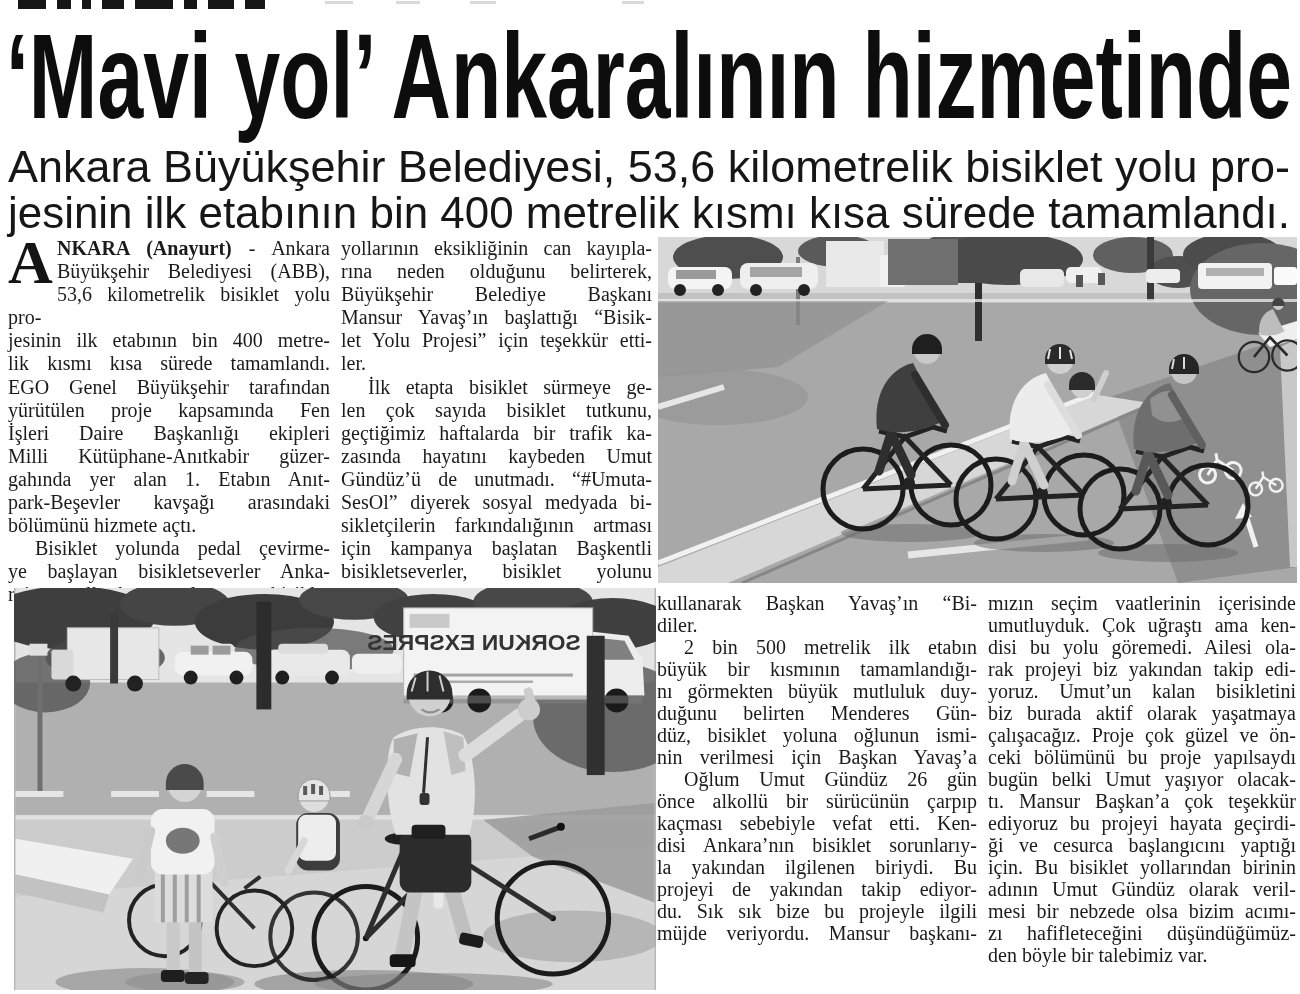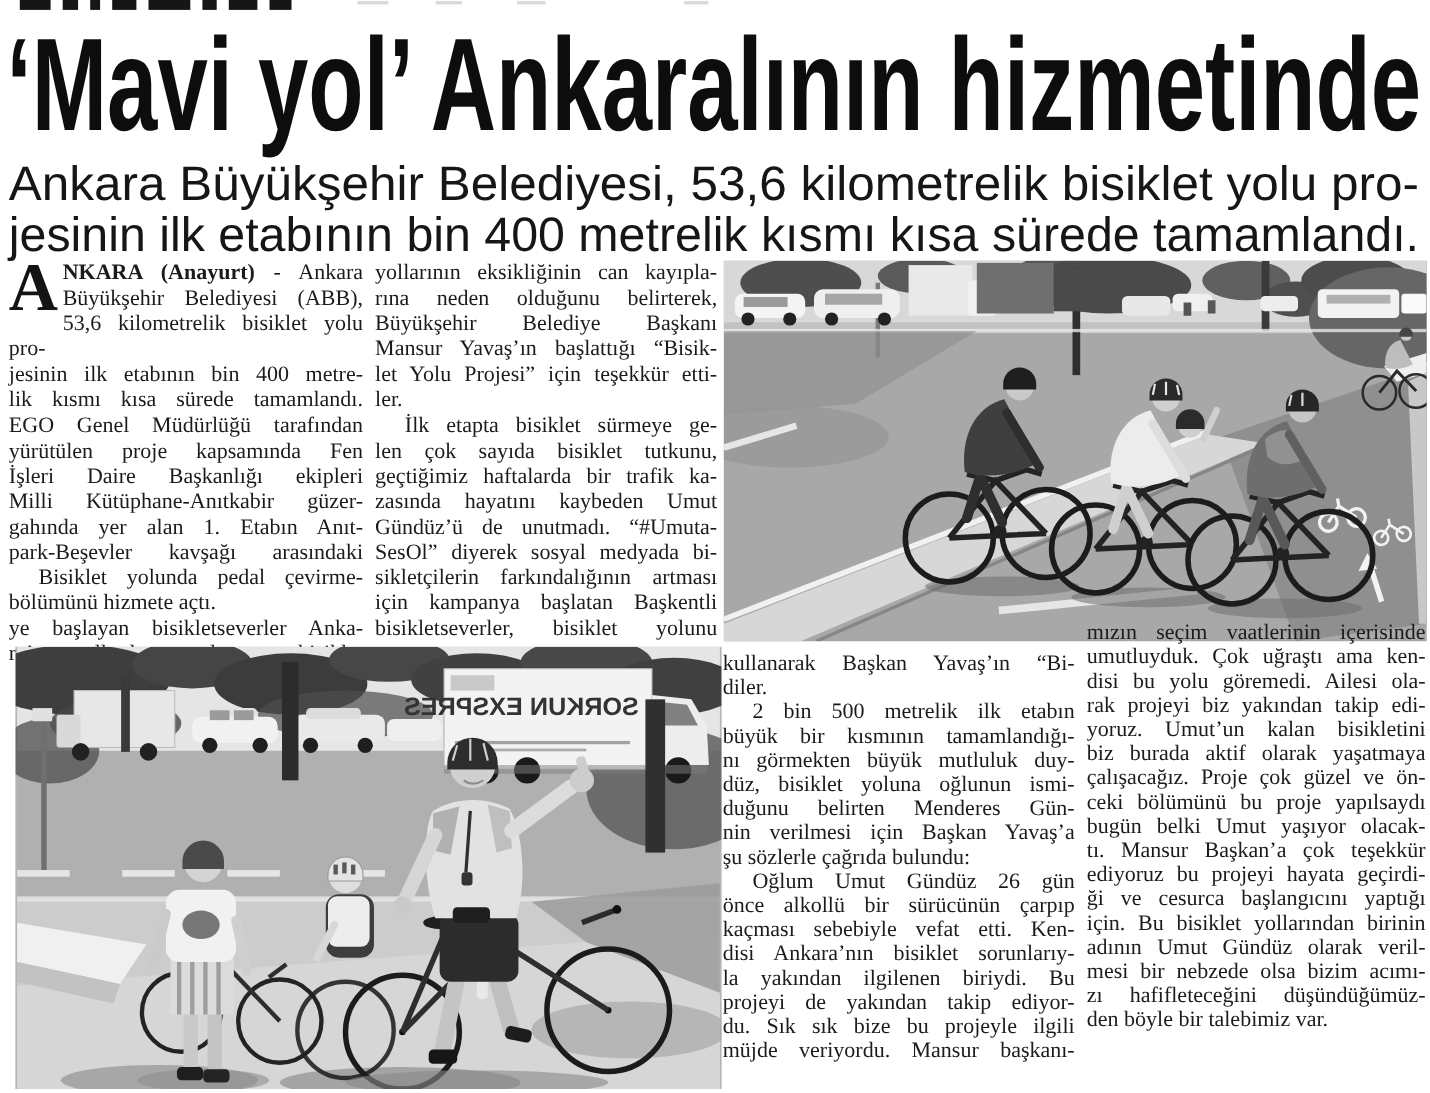--- a/index.html
+++ b/index.html
@@ -54,28 +54,28 @@
   </svg>
 
   <div class="col lh23" style="left:8px;top:237px;width:322px">
     <div class="dropcap">A</div>
     <div class="tline j"><span class="b">NKARA (Anayurt)</span><span> - Ankara</span></div>
     <div>
         <div class="tline j">Büyükşehir Belediyesi (ABB),</div>
         <div class="tline j">53,6 kilometrelik bisiklet yolu pro-</div>
         <div class="tline j">jesinin ilk etabının bin 400 metre-</div>
         <div class="tline j">lik kısmı kısa sürede tamamlandı.</div>
-        <div class="tline j">EGO Genel Müdürlüğü tarafından</div>
+        <div class="tline j">EGO Genel Büyükşehir tarafından</div>
         <div class="tline j">yürütülen proje kapsamında Fen</div>
         <div class="tline j">İşleri Daire Başkanlığı ekipleri</div>
         <div class="tline j">Milli Kütüphane-Anıtkabir güzer-</div>
         <div class="tline j">gahında yer alan 1. Etabın Anıt-</div>
         <div class="tline j">park-Beşevler kavşağı arasındaki</div>
+        <div class="tline">bölümünü hizmete açtı.</div>
         <div class="tline ind j">Bisiklet yolunda pedal çevirme-</div>
-        <div class="tline">bölümünü hizmete açtı.</div>
         <div class="tline j">ye başlayan bisikletseverler Anka-</div>
         <div class="tline j">ra’ya yıllardır yapılmayan bisiklet</div>
       </div>
   </div>
 
   <div class="col lh23" style="left:341px;top:237px;width:311px">
     <div>
         <div class="tline j">yollarının eksikliğinin can kayıpla-</div>
         <div class="tline j">rına neden olduğunu belirterek,</div>
         <div class="tline j">Büyükşehir Belediye Başkanı</div>
@@ -373,36 +373,35 @@
     </svg>
   </div>
 
   <div class="col lh22" style="left:657px;top:592px;width:320px">
     <div>
         <div class="tline j">kullanarak Başkan Yavaş’ın “Bi-</div>
         <div class="tline">diler.</div>
         <div class="tline ind j">2 bin 500 metrelik ilk etabın</div>
         <div class="tline j">büyük bir kısmının tamamlandığı-</div>
         <div class="tline j">nı görmekten büyük mutluluk duy-</div>
+        <div class="tline j">duğunu belirten Menderes Gün-</div>
         <div class="tline j">düz, bisiklet yoluna oğlunun ismi-</div>
-        <div class="tline j">duğunu belirten Menderes Gün-</div>
         <div class="tline j">nin verilmesi için Başkan Yavaş’a</div>
-        <div class="tline">şu sözlerle çağrıda bulundu:</div>
         <div class="tline ind j">Oğlum Umut Gündüz 26 gün</div>
         <div class="tline j">önce alkollü bir sürücünün çarpıp</div>
         <div class="tline j">kaçması sebebiyle vefat etti. Ken-</div>
         <div class="tline j">disi Ankara’nın bisiklet sorunlarıy-</div>
         <div class="tline j">la yakından ilgilenen biriydi. Bu</div>
         <div class="tline j">projeyi de yakından takip ediyor-</div>
         <div class="tline j">du. Sık sık bize bu projeyle ilgili</div>
         <div class="tline j">müjde veriyordu. Mansur başkanı-</div>
       </div>
   </div>
 
-  <div class="col lh22" style="left:988px;top:564px;width:308px">
+  <div class="col lh22" style="left:988px;top:592px;width:308px">
     <div>
         <div class="tline j">mızın seçim vaatlerinin içerisinde</div>
         <div class="tline j">umutluyduk. Çok uğraştı ama ken-</div>
         <div class="tline j">disi bu yolu göremedi. Ailesi ola-</div>
         <div class="tline j">rak projeyi biz yakından takip edi-</div>
         <div class="tline j">yoruz. Umut’un kalan bisikletini</div>
         <div class="tline j">biz burada aktif olarak yaşatmaya</div>
         <div class="tline j">çalışacağız. Proje çok güzel ve ön-</div>
         <div class="tline j">ceki bölümünü bu proje yapılsaydı</div>
         <div class="tline j">bugün belki Umut yaşıyor olacak-</div>

